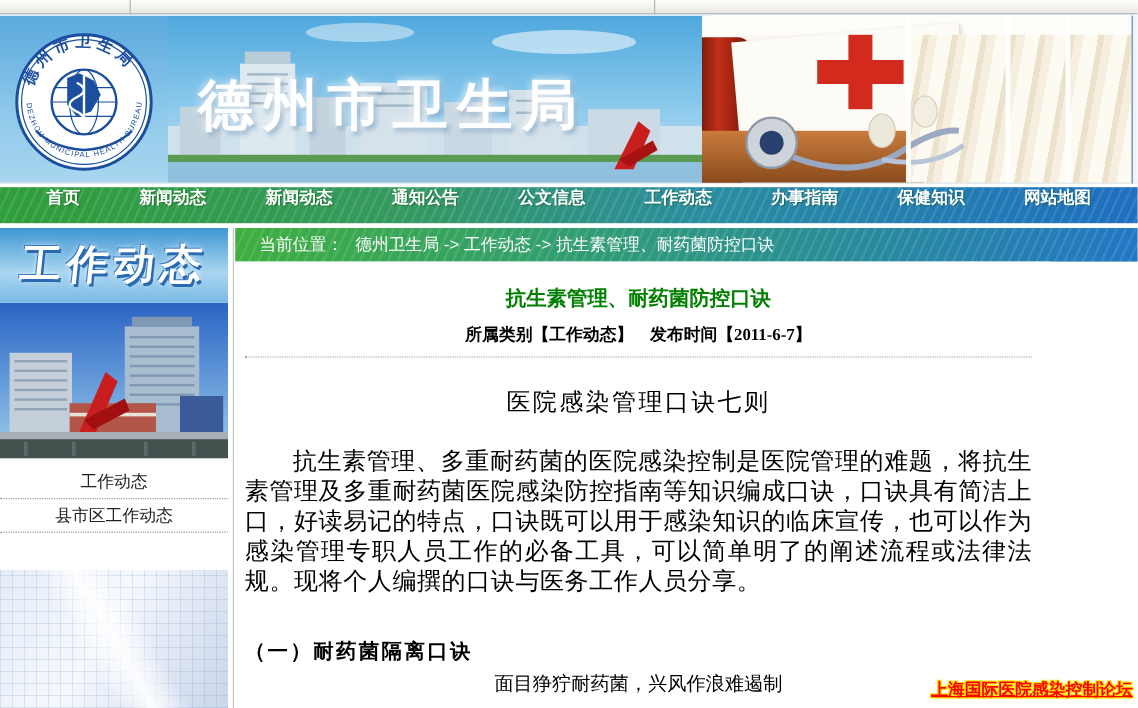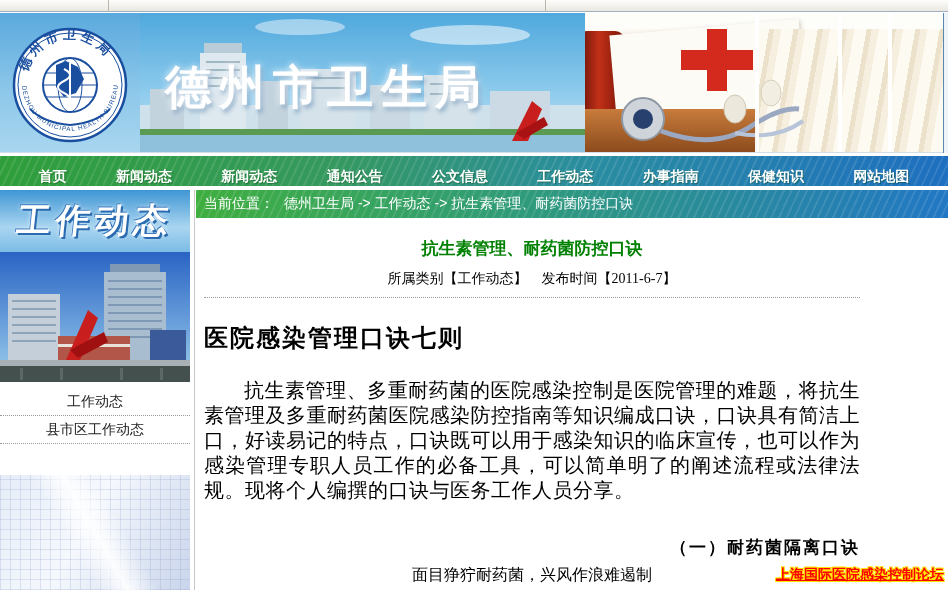--- a/index.html
+++ b/index.html
@@ -38,21 +38,21 @@
             background:linear-gradient(180deg,#c87c3c,#8a4a1c); }
   .gauze { position:absolute; left:172px; top:16px; width:186px; height:124px;
             background:repeating-linear-gradient(100deg,#fdfaf2 0 12px,#ece2cc 12px 17px,#f6efe0 17px 24px); }
   .divider-v { position:absolute; top:0; width:4px; height:140px; background:#fff; opacity:.95; }
   .banner-right-edge { position:absolute; left:943px; top:13px; width:5px; height:140px;
             background:#eef4f8; border-left:1px solid #5b87ad; }
 
   
   .nav { position:absolute; top:156px; left:0; width:948px; height:30px;
          background:linear-gradient(90deg,#2f9e3a 0%,#35995f 35%,#2a8da0 62%,#1e6fc0 100%);
-         display:flex; align-items:flex-end; justify-content:space-around; padding:0 14px; }
+         display:flex; align-items:flex-start; justify-content:space-around; padding:0 14px; }
   .nav::before { content:""; position:absolute; inset:0;
          background:repeating-linear-gradient(115deg,rgba(255,255,255,.10) 0 2px,transparent 2px 7px); }
   .nav-item { position:relative; color:#fff; font-size:14px; font-weight:bold; cursor:pointer;
          text-shadow:1px 1px 1px rgba(0,60,0,.4); z-index:2; }
 
   
   .sidebar { position:absolute; top:190px; left:0; width:190px; height:400px; background:#fff; }
   .sidebar-border { position:absolute; top:190px; left:194px; width:1px; height:400px; background:#c9c9c9; }
   .side-banner { position:absolute; top:0; left:0; width:190px; height:62px;
          background:linear-gradient(180deg,#3f96d4 0%,#a9d5f0 60%,#7cbbe6 100%);
@@ -67,39 +67,39 @@
   .side-tech { position:absolute; top:285px; left:0; width:190px; height:115px;
          background:
            linear-gradient(60deg,rgba(255,255,255,0) 38%,rgba(255,255,255,.9) 50%,rgba(255,255,255,0) 62%),
            repeating-linear-gradient(0deg,rgba(130,150,195,.22) 0 1px,transparent 1px 10px),
            repeating-linear-gradient(90deg,rgba(130,150,195,.22) 0 1px,transparent 1px 10px),
            linear-gradient(120deg,#e6edf8 0%,#f5f8fd 45%,#c9d5eb 100%); }
 
   
   .crumb { position:absolute; top:190px; left:196px; width:752px; height:28px;
          background:linear-gradient(90deg,#3fae3f 0%,#2f9a7c 45%,#2277c4 100%);
-         display:flex; align-items:center; padding-left:8px; color:#fff; font-size:14px; }
+         display:flex; align-items:center; padding-left:20px; color:#fff; font-size:14px; }
   .crumb::before { content:""; position:absolute; inset:0;
          background:repeating-linear-gradient(115deg,rgba(255,255,255,.10) 0 2px,transparent 2px 7px); }
   .crumb span { position:relative; z-index:2; }
   .crumb .path { margin-left:10px; cursor:pointer; }
 
   
   .article { position:absolute; top:218px; left:196px; width:680px; height:372px;
          background:#fff; padding:14px 16px 0 8px;
          font-family:"Liberation Serif","DejaVu Serif",serif; color:#000; }
   .page-title { margin-top:5px; text-align:center; font-size:17px; font-weight:bold; color:#008000;
          font-family:"Liberation Sans","DejaVu Sans",sans-serif; }
-  .meta { margin-top:10px; text-align:center; font-size:14px; }
+  .meta { margin-top:10px; text-align:center; font-size:14px;font-weight:bold; }
   .meta-divider { margin-top:9px; border-bottom:1px dotted #9a9a9a; }
-  .art-title { margin-top:24px; font-size:24px; font-weight:bold; letter-spacing:2px; }
+  .art-title { margin-top:24px; text-align:center; font-size:20px; font-weight:normal; letter-spacing:2px; }
   .art-subtitle { margin-top:27px; text-align:center; font-size:16px; font-weight:bold; }
   .art-para { margin-top:24px; font-size:20px; line-height:25px; text-indent:2em;
          text-align:justify; letter-spacing:.5px; }
-  .sec-head { margin-top:33px; text-align:right; font-size:17px; font-weight:bold; letter-spacing:2px; }
+  .sec-head { margin-top:33px; text-align:left; font-size:17px; font-weight:bold; letter-spacing:2px; }
   .sec-line { margin-top:6px; text-align:center; font-size:16px; }
 
   .watermark { position:absolute; top:566px; right:4px; font-size:14px; font-weight:bold;
          color:#ff0000; text-decoration:underline; cursor:pointer;
          text-shadow:1px 1px 0 #ffe400,-1px -1px 0 #ffe400,1px -1px 0 #ffe400,-1px 1px 0 #ffe400; }
 </style>
 </head>
 <body>
 
 <div class="stage">

